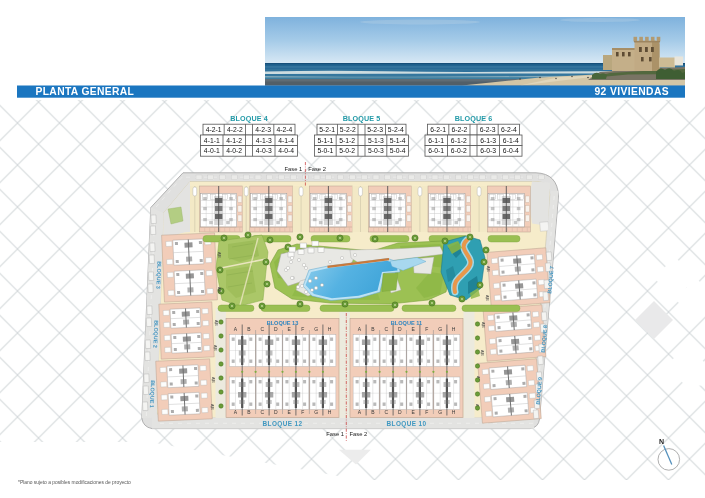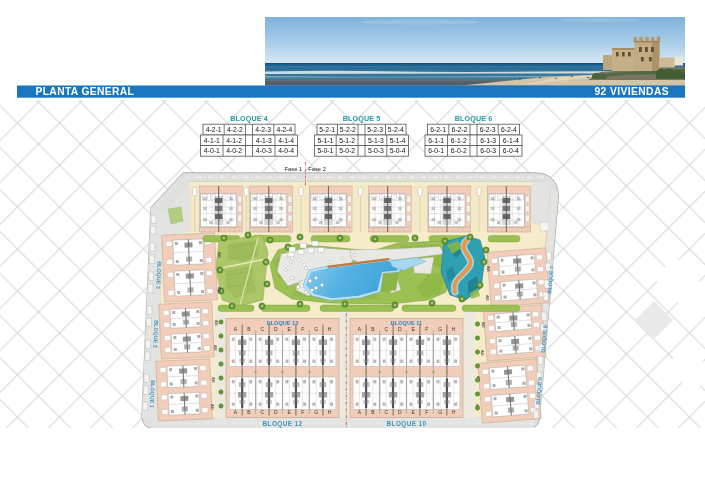--- a/index.html
+++ b/index.html
@@ -1,16 +1,16 @@
 <!DOCTYPE html>
 <html><head>
 <meta charset="utf-8">
 <style>
 html,body{margin:0;padding:0;background:#fff;}
-#page{position:relative;width:705px;height:428px;overflow:hidden;background:#fff;font-family:"Liberation Sans",sans-serif;}
+#page{position:relative;width:705px;height:498px;overflow:hidden;background:#fff;font-family:"Liberation Sans",sans-serif;}
 svg{position:absolute;left:0;top:0;}
 text{font-family:"Liberation Sans",sans-serif;}
 </style>
 </head>
 <body>
 <div id="page">
 <svg width="705" height="498" viewBox="0 0 705 498">
 <defs>
 <pattern id="xh" width="42" height="42" patternUnits="userSpaceOnUse" patternTransform="translate(17.5,-3)">
 <path d="M-2,-2 L44,44 M44,-2 L-2,44" stroke="#d5d9dc" stroke-width="1.1" fill="none"></path>

